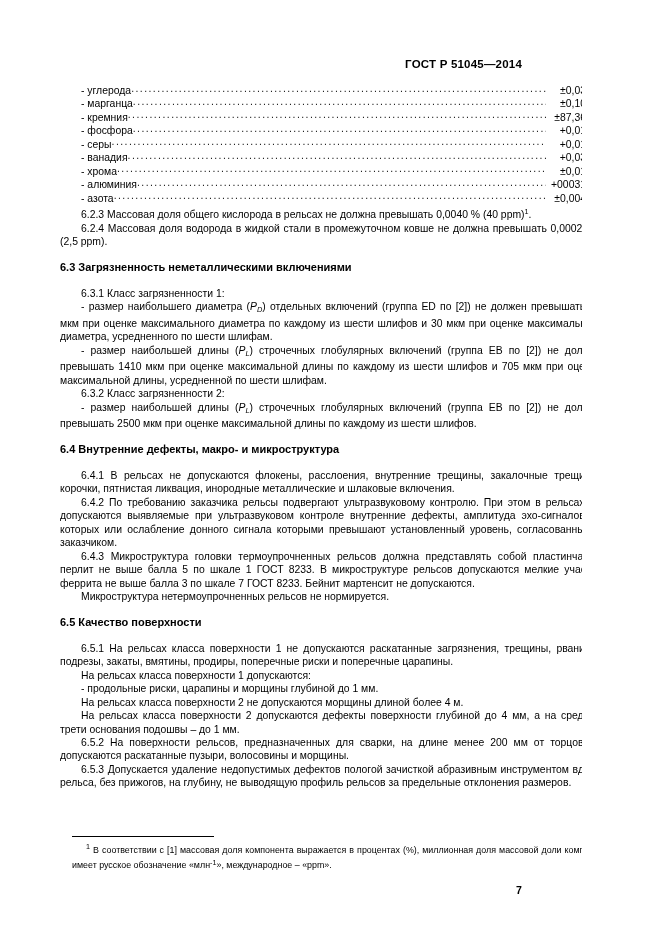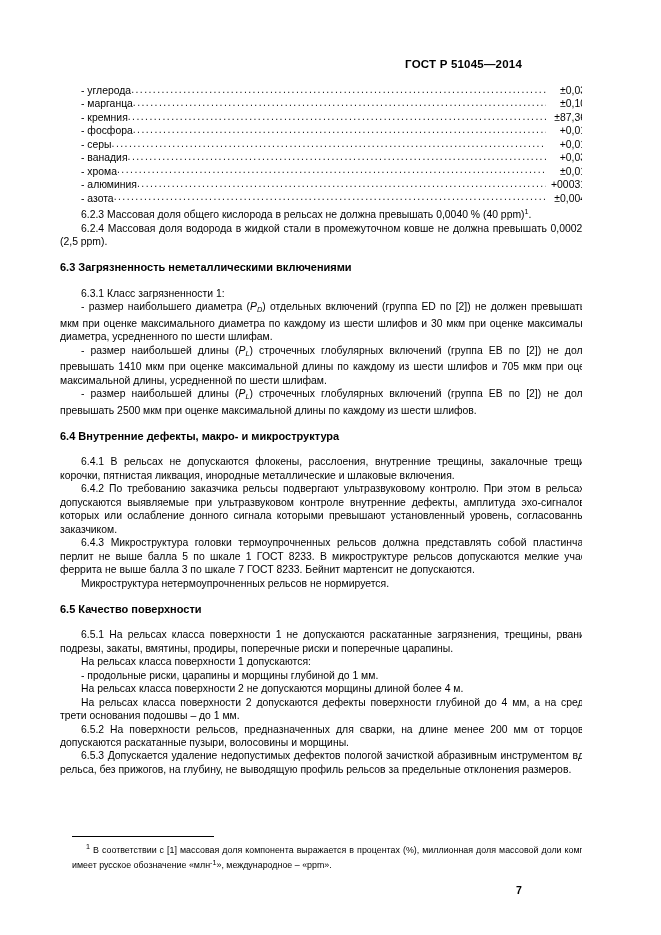--- a/index.html
+++ b/index.html
@@ -44,21 +44,21 @@
   }
 
   
   .leader-list {
     margin: 0;
     padding: 0;
     list-style: none;
   }
   .leader-row {
     display: flex;
-    align-items: center;
+    align-items: flex-start;
     font-size: 10.4px;
     line-height: 13.45px;
     white-space: nowrap;
     padding-left: 21px;
   }
   .leader-label { flex: 0 0 auto; }
   .leader-dots {
     flex: 1 1 auto;
     overflow: hidden;
     margin: 0 1px 0 0;
@@ -207,20 +207,21 @@
     <div class="sp-before-head"></div>
     <h2 class="section">6.3 Загрязненность неметаллическими включениями</h2>
     <div class="sp-after-head"></div>
 
     <p class="para last-left">6.3.1 Класс загрязненности 1:</p>
 
     <p class="dash"><span>- размер наибольшего диаметра (</span><i class="var">P</i><sub class="vsub">D</sub><span>) отдельных включений (группа ED по [2]) не должен превышать 44 мкм при оценке максимального диаметра по каждому из шести шлифов и 30 мкм при оценке максимального диаметра, усредненного по шести шлифам.</span></p>
 
     <p class="dash"><span>- размер наибольшей длины (</span><i class="var">P</i><sub class="vsub">L</sub><span>) строчечных глобулярных включений (группа EB по [2]) не должен превышать 1410 мкм при оценке максимальной длины по каждому из шести шлифов и 705 мкм при оценке максимальной длины, усредненной по шести шлифам.</span></p>
 
+    <p class="para last-left">6.3.2 Класс загрязненности 2:</p>
 
     <p class="dash"><span>- размер наибольшей длины (</span><i class="var">P</i><sub class="vsub">L</sub><span>) строчечных глобулярных включений (группа EB по [2]) не должен превышать 2500 мкм при оценке максимальной длины по каждому из шести шлифов.</span></p>
 
     <div class="sp-before-head"></div>
     <h2 class="section">6.4 Внутренние дефекты, макро- и микроструктура</h2>
     <div class="sp-after-head"></div>
 
     <p class="para">6.4.1 В рельсах не допускаются флокены, расслоения, внутренние трещины, закалочные трещины, корочки, пятнистая ликвация, инородные металлические и шлаковые включения.</p>
     <p class="para">6.4.2 По требованию заказчика рельсы подвергают ультразвуковому контролю. При этом в рельсах не допускаются выявляемые при ультразвуковом контроле внутренние дефекты, амплитуда эхо-сигналов от которых или ослабление донного сигнала которыми превышают установленный уровень, согласованный с заказчиком.</p>
     <p class="para">6.4.3 Микроструктура головки термоупрочненных рельсов должна представлять собой пластинчатый перлит не выше балла 5 по шкале 1 ГОСТ 8233. В микроструктуре рельсов допускаются мелкие участки феррита не выше балла 3 по шкале 7 ГОСТ 8233. Бейнит мартенсит не допускаются.</p>

